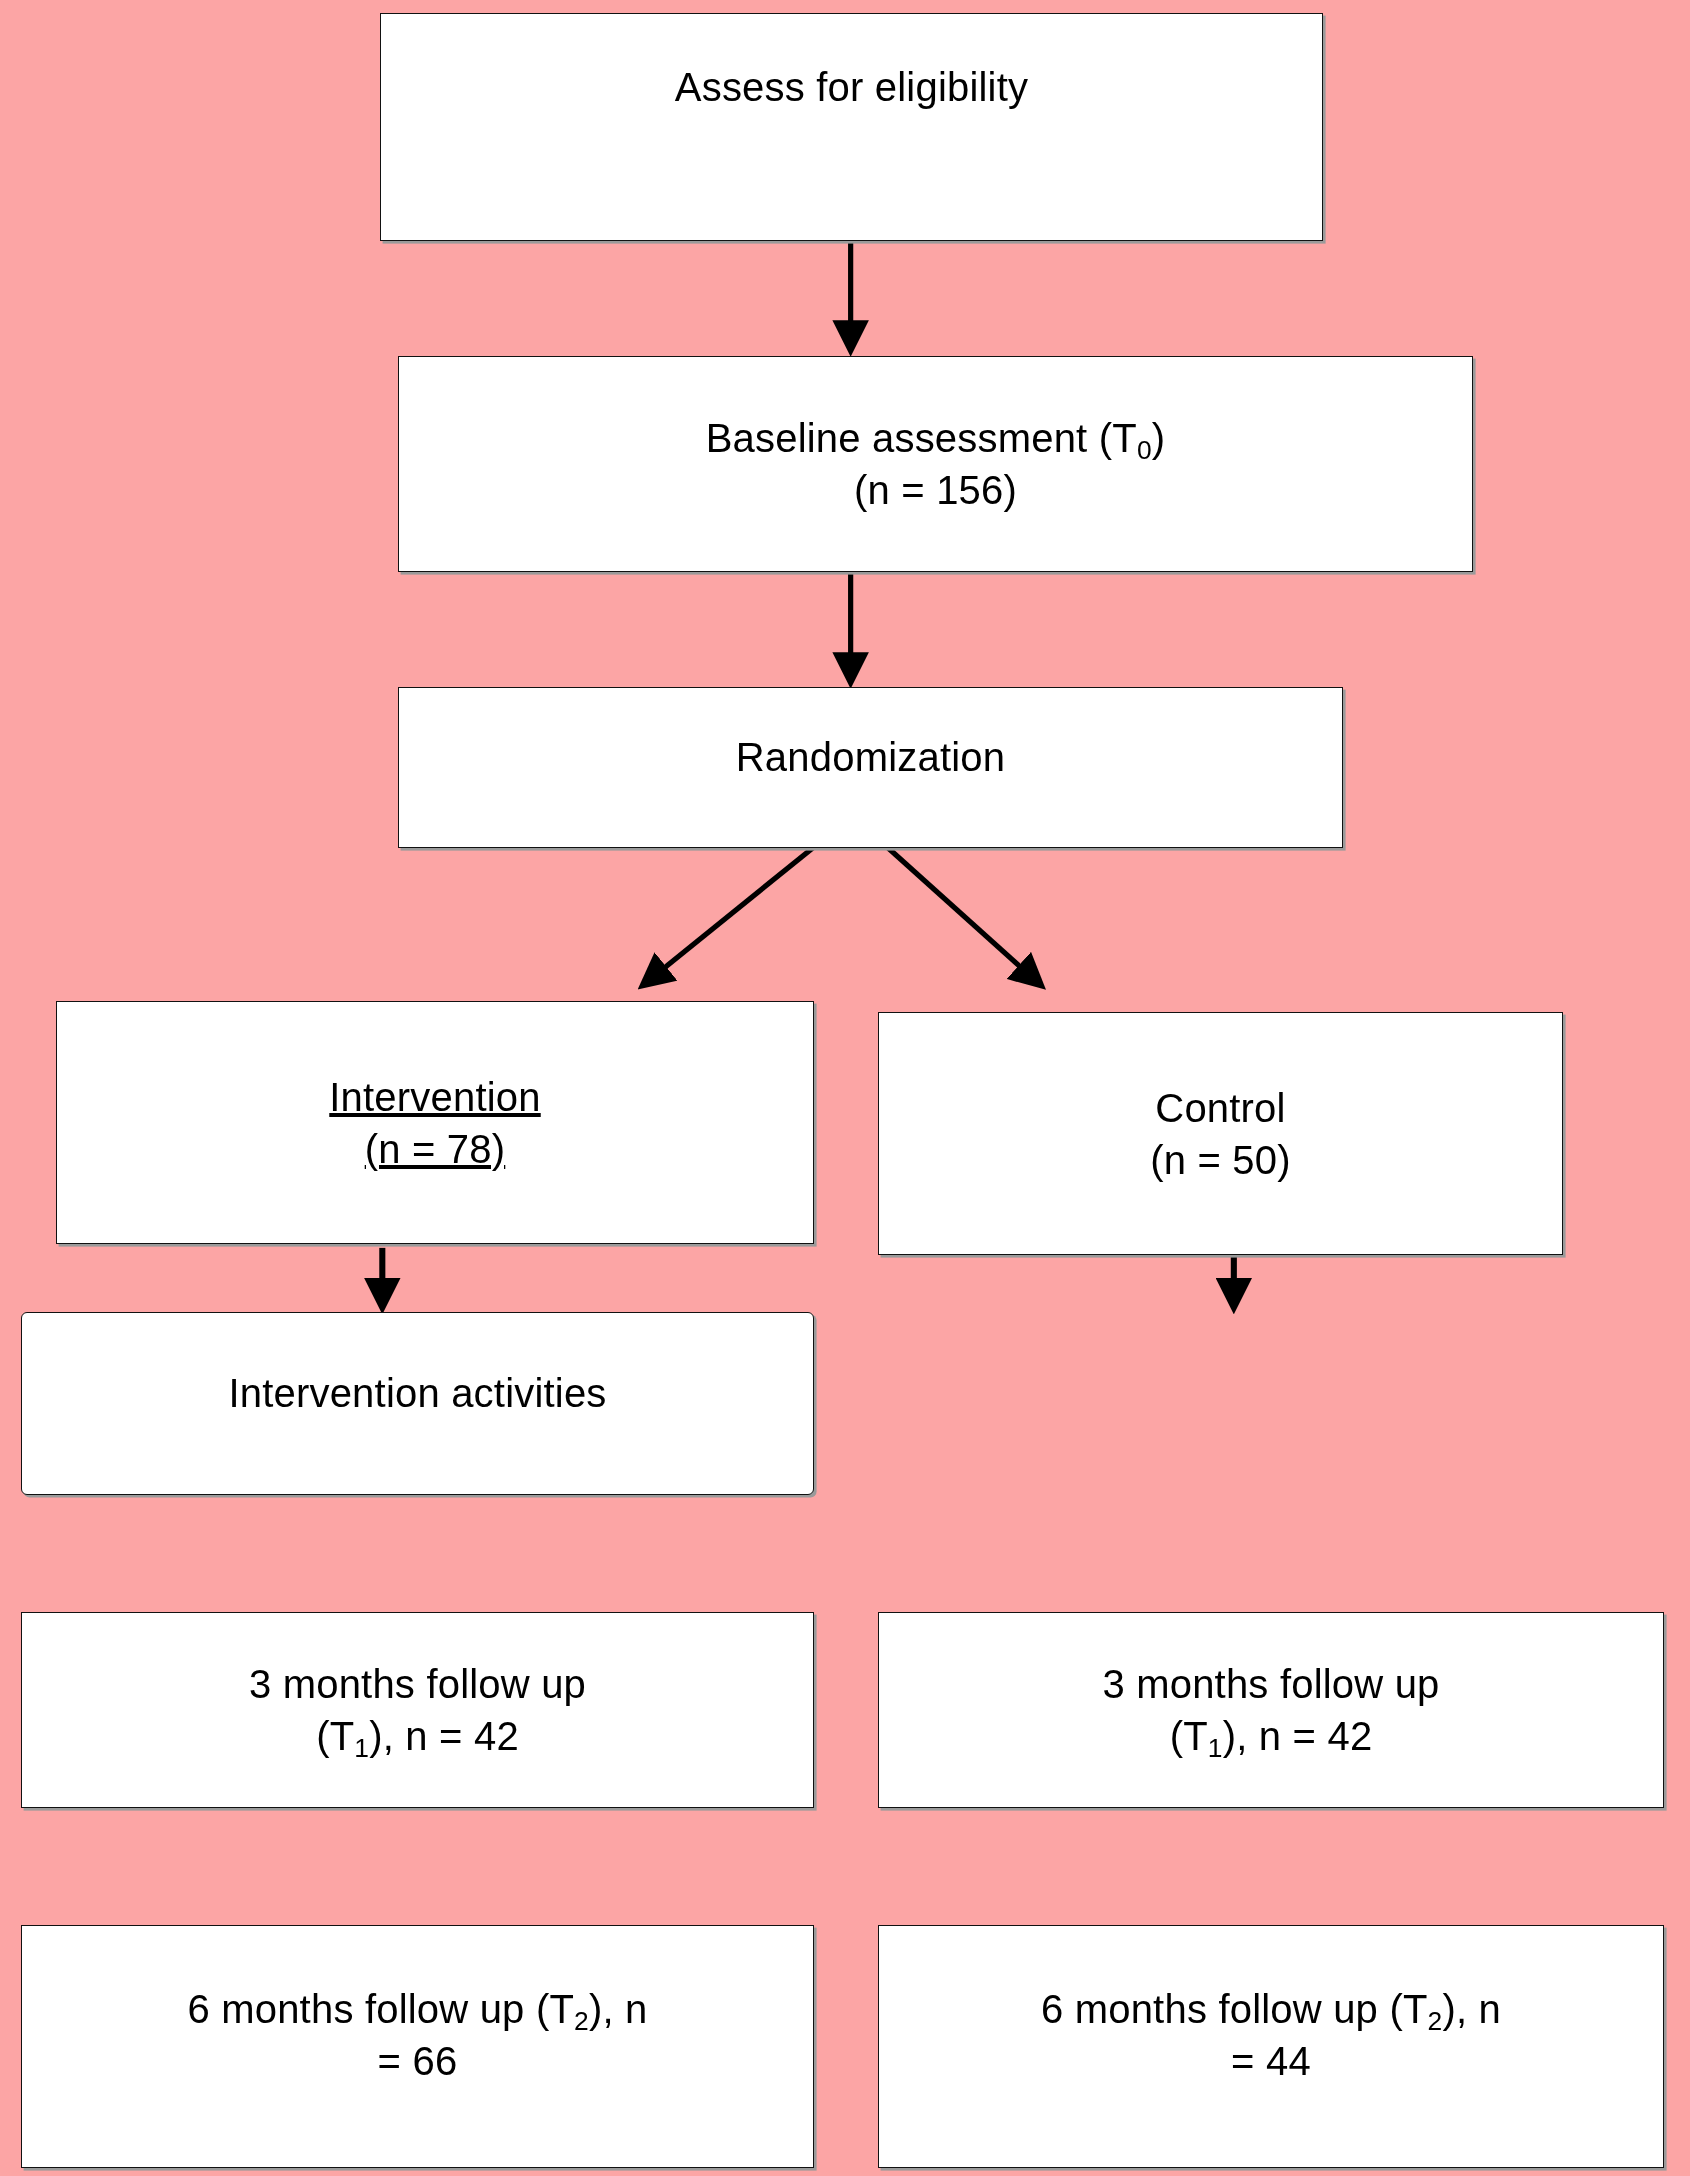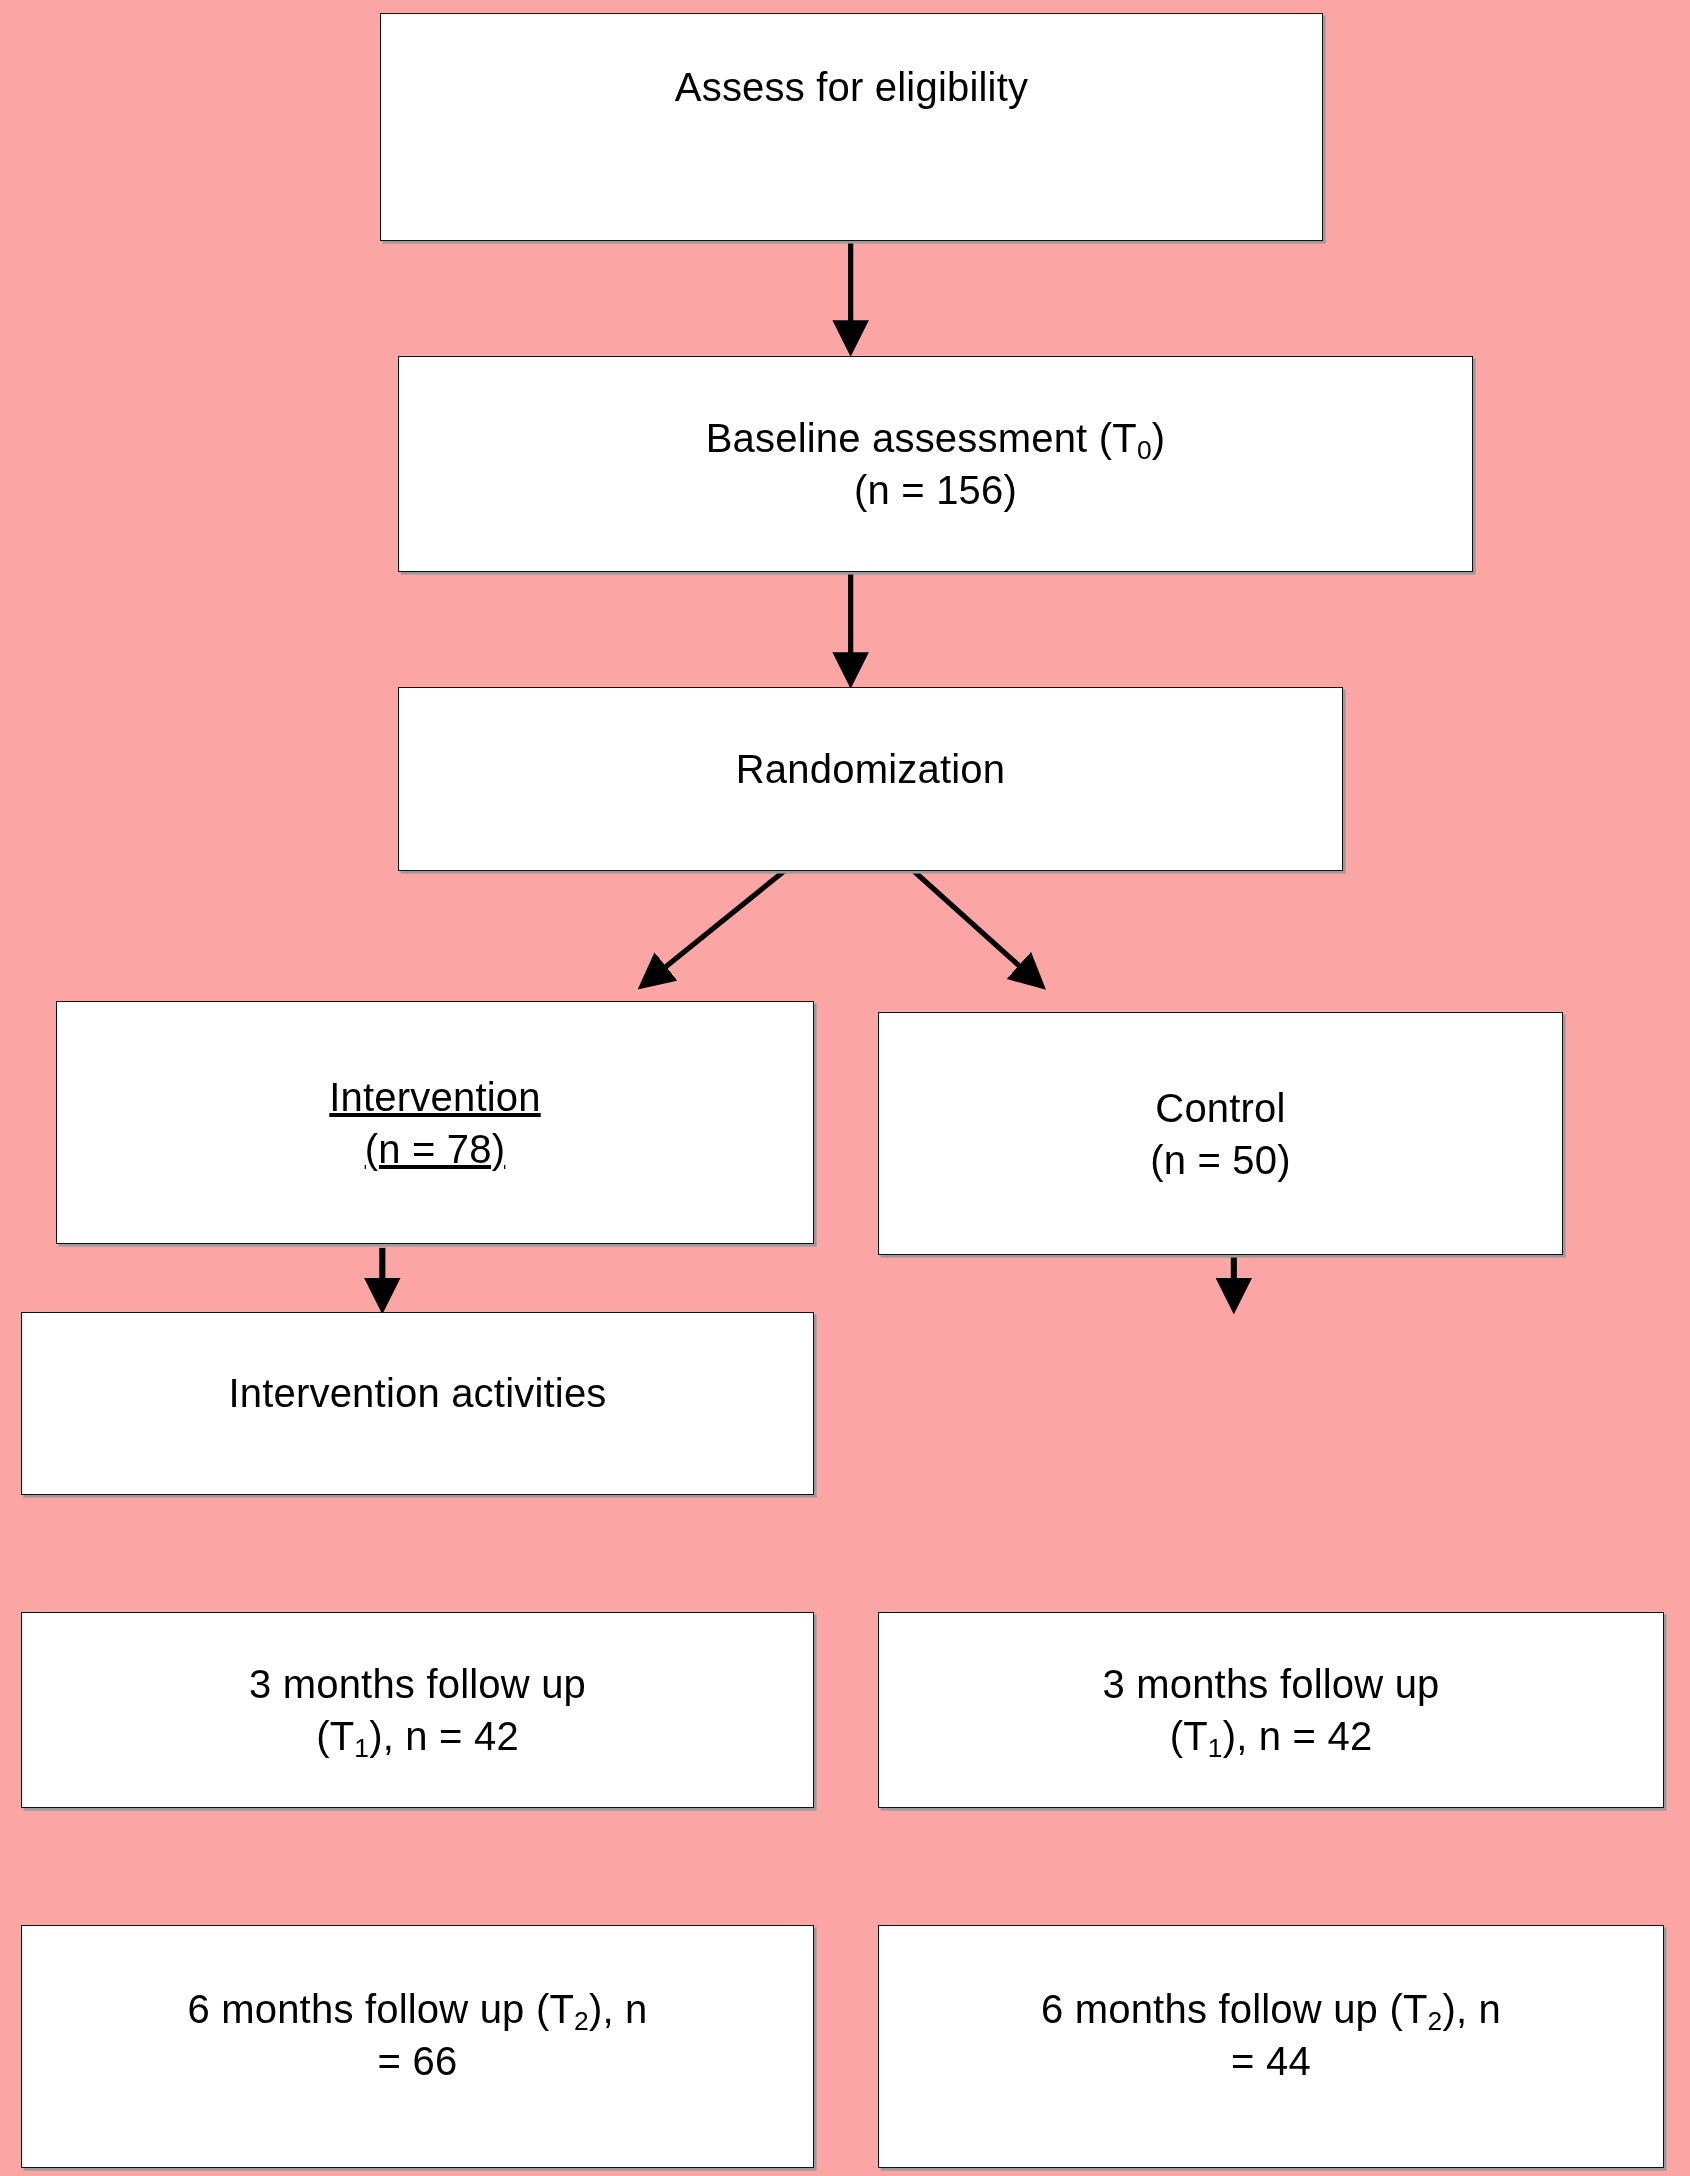--- a/index.html
+++ b/index.html
@@ -46,27 +46,27 @@
     vertical-align: baseline;
     position: relative;
     top: 0.28em;
   }
 
   
   #node-assess        { left: 380px;  top: 13px;   width: 943px; height: 228px; }
   #node-assess .label { padding-top: 0; margin-top: -80px; }
 
   #node-baseline      { left: 398px;  top: 356px;  width: 1075px; height: 216px; }
-  #node-randomization { left: 398px;  top: 687px;  width: 945px; height: 184px; }
+  #node-randomization { left: 398px;  top: 687px;  width: 945px; height: 161px; }
   #node-randomization .label { margin-top: -21px; }
 
   #node-intervention  { left: 56px;   top: 1001px; width: 758px;  height: 243px; text-decoration: underline; }
   #node-control       { left: 878px; top: 1001px; width: 685px;  height: 243px; margin-top: 11px; }
 
-  #node-int-act       { left: 21px;   top: 1312px; width: 793px;  height: 183px; }
+  #node-int-act       { left: 21px;   top: 1312px; width: 793px;  height: 183px; border-radius: 6px; }
   #node-int-act .label{ margin-top: -21px; }
   #node-ctrl-act      { left: 878px; top: 1312px; width: 786px;  height: 183px; }
   #node-ctrl-act .label{ margin-top: -21px; }
 
   #node-int-3m        { left: 21px;   top: 1612px; width: 793px;  height: 196px; }
   #node-ctrl-3m       { left: 878px; top: 1612px; width: 786px;  height: 196px; }
 
   #node-int-6m        { left: 21px;   top: 1925px; width: 793px;  height: 243px; }
   #node-int-6m .label { margin-top: -24px; }
   #node-ctrl-6m       { left: 878px; top: 1925px; width: 786px;  height: 243px; }

